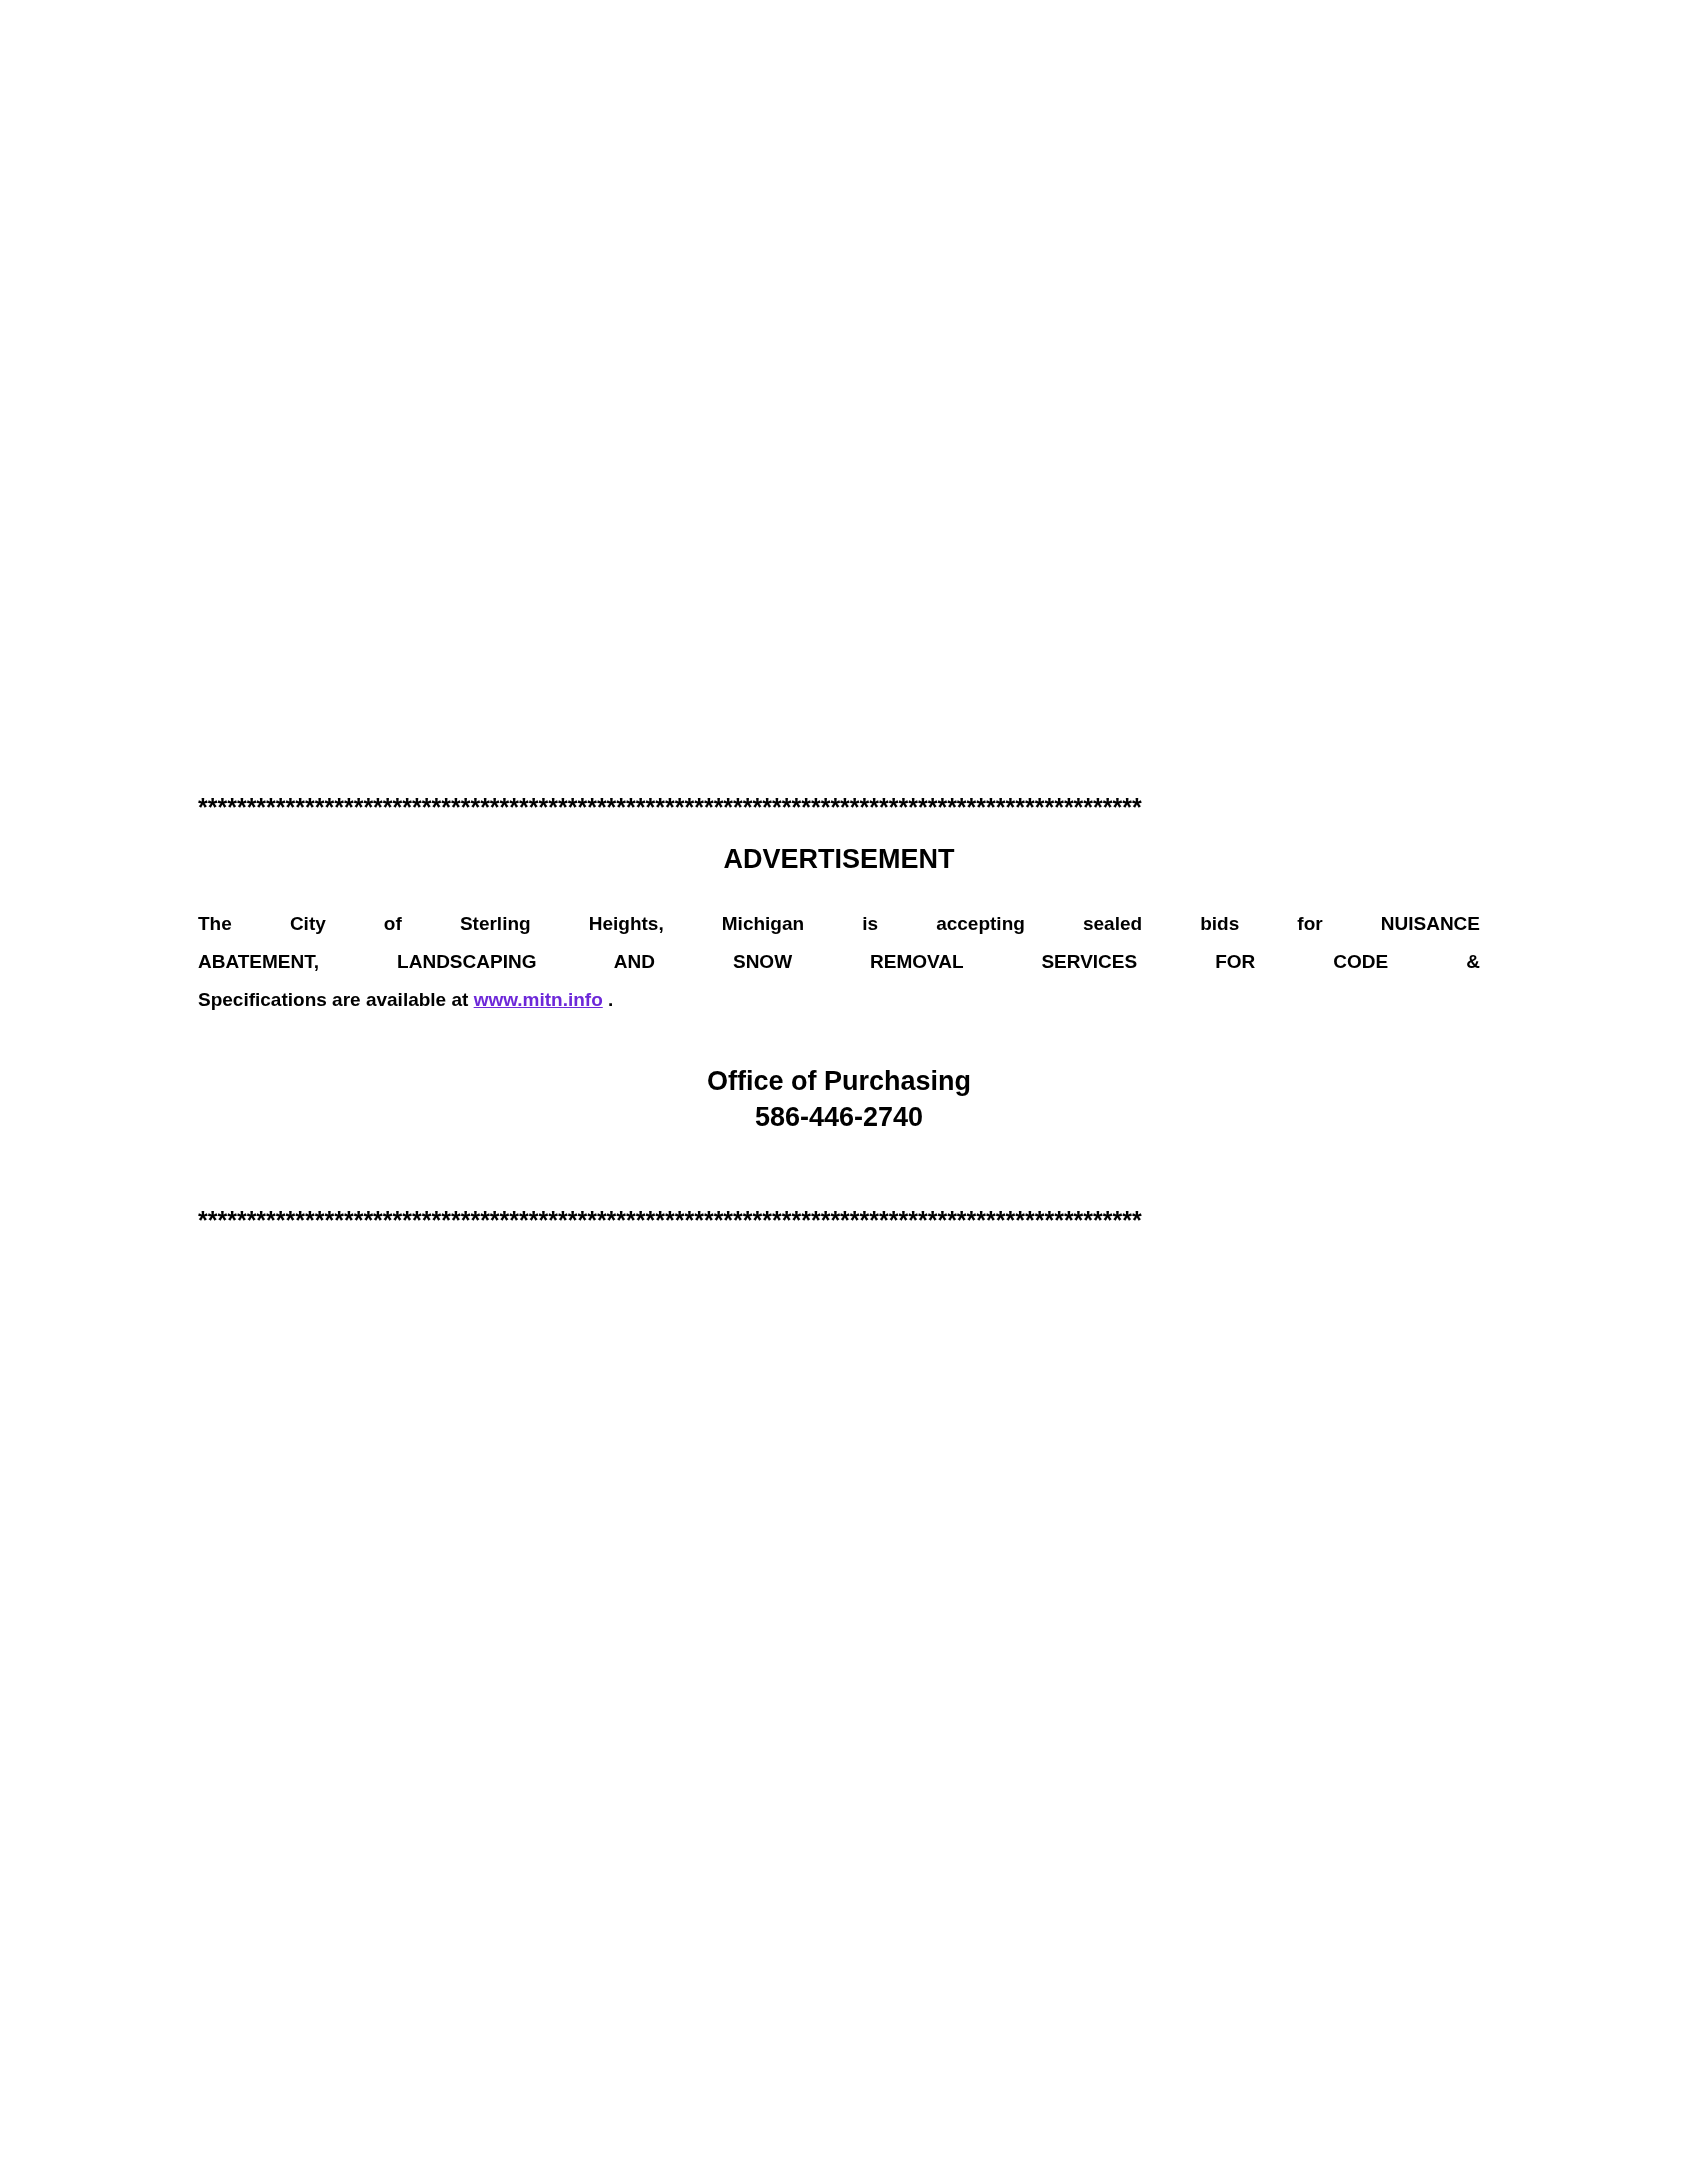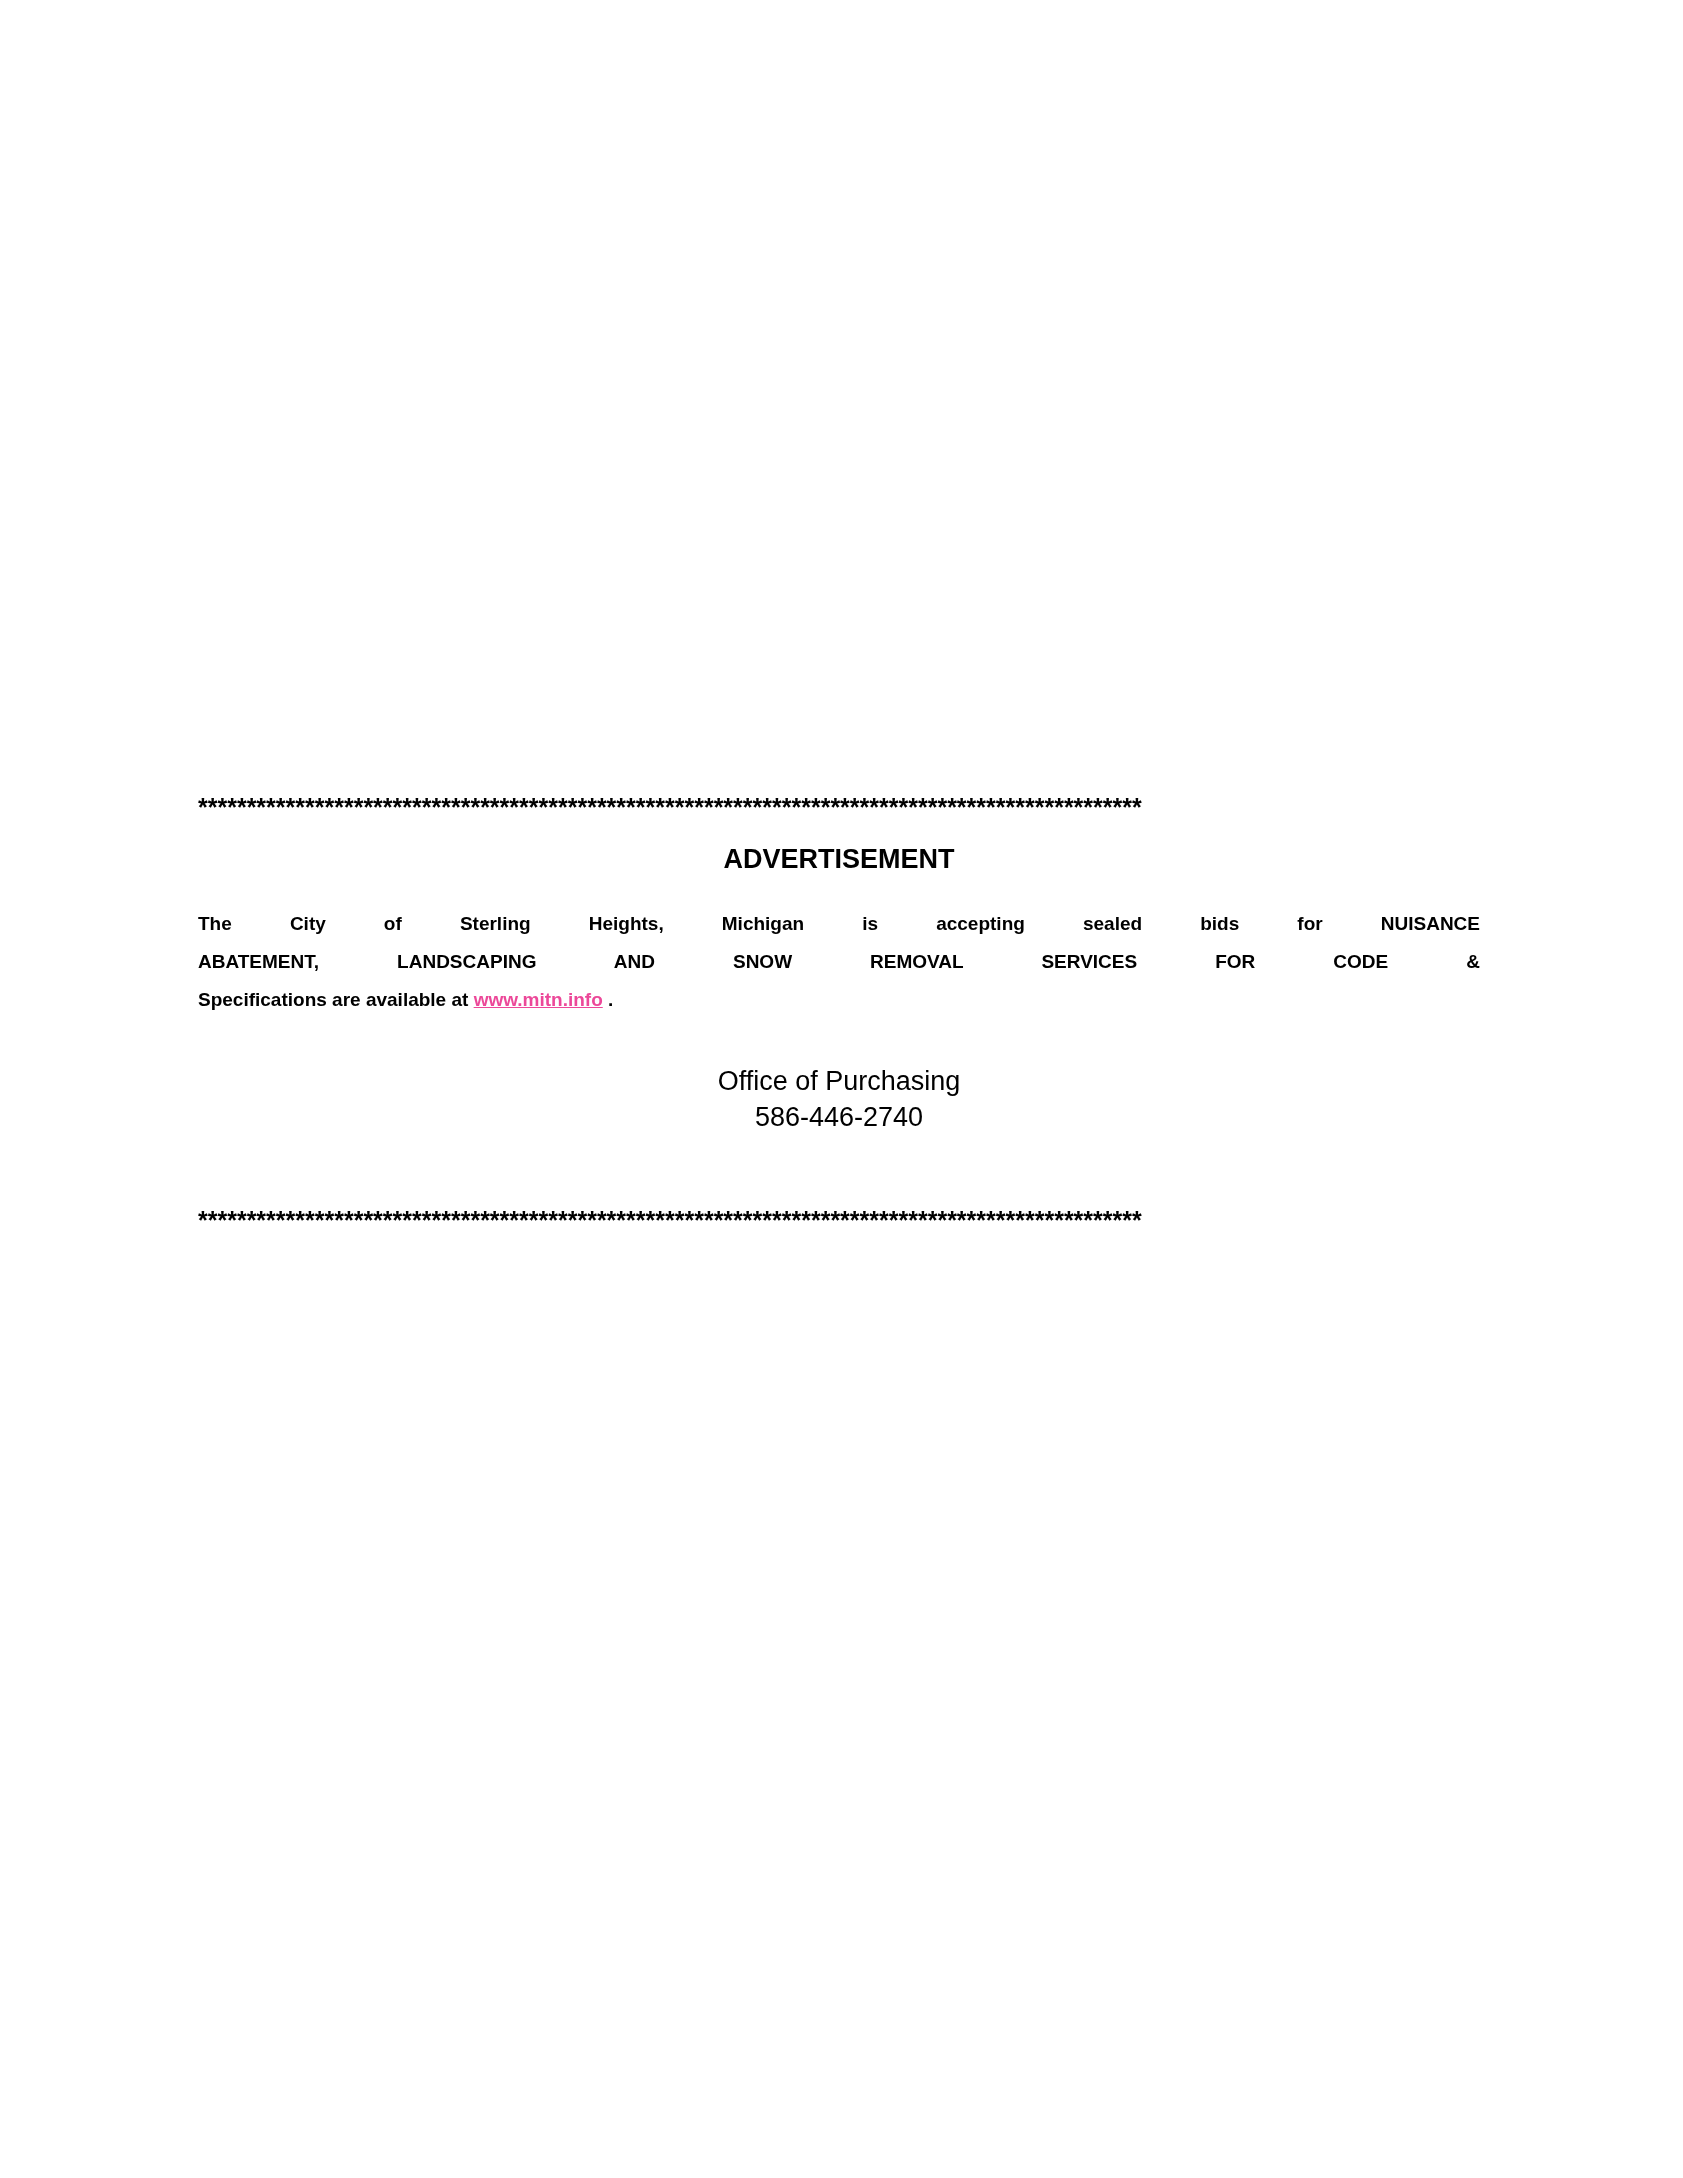--- a/index.html
+++ b/index.html
@@ -65,29 +65,29 @@
   }
   .para .line {
     display: block;
     text-align: justify;
   }
   .justified {
     text-align: justify;
     text-align-last: justify;
   }
   .link {
-    color: #ec4899;
+    color: #6d28d9;
     text-decoration: underline;
     font-weight: bold;
   }
   .office {
     text-align: center;
     margin-top: 44px;
     font-size: 27px;
-    font-weight: normal;
+    font-weight: bold;
     line-height: 36px;
   }
   .bottom-rule {
     margin-top: 75px;
   }
 </style>
 </head>
 <body>
 
 <div class="page">

